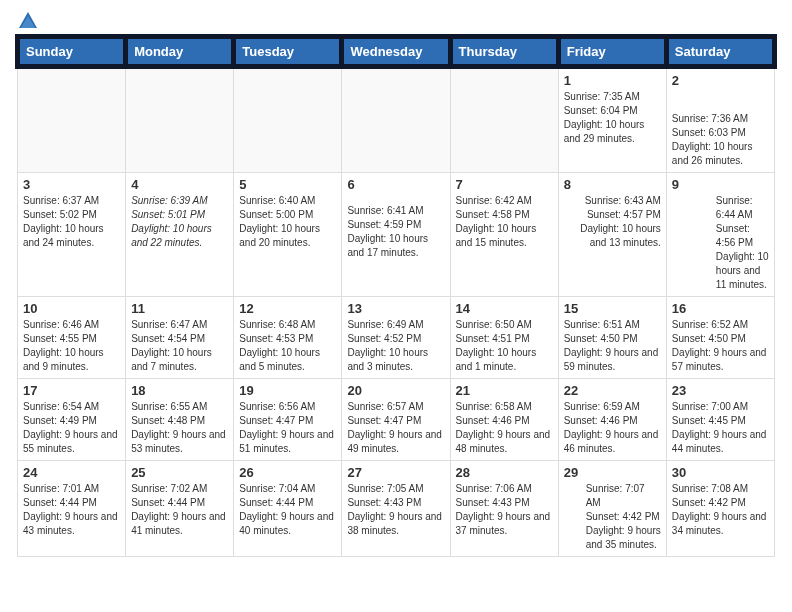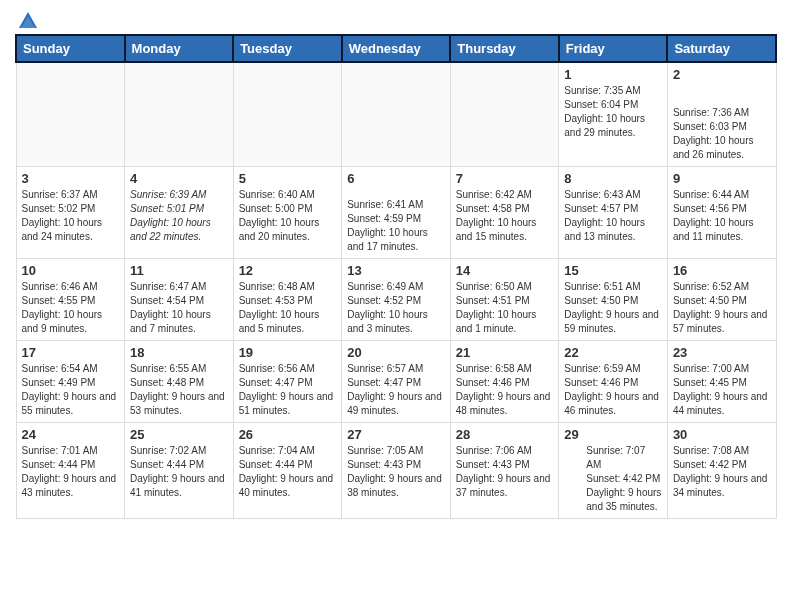--- a/index.html
+++ b/index.html
@@ -4,21 +4,21 @@
   <style>
     * { box-sizing: border-box; margin: 0; padding: 0; }
     body { font-family: Arial, sans-serif; background: #fff; width: 792px; min-height: 612px; }
     .container { width: 792px; padding: 10px 15px; }
     .header { display: flex; align-items: flex-start; justify-content: space-between; margin-bottom: 8px; }
     .logo { display: flex; flex-direction: column; align-items: flex-start; }
     .title-block { text-align: right; }
     .month-title { font-size: 32px; font-weight: normal; color: #333; }
     .location { font-size: 15px; color: #555; }
     table { width: 100%; border-collapse: collapse; table-layout: fixed; }
-    th { background: #2e6db4; color: #fff; text-align: left; padding: 5px 6px; font-size: 13px; font-weight: bold; border: 2px solid #0f172a; }
+    th { background: #2e6db4; color: #fff; text-align: left; padding: 5px 6px; font-size: 13px; font-weight: bold; border: 5px solid #0f172a; }
     td { border: 1px solid #ddd; vertical-align: top; padding: 4px 5px; font-size: 10.5px; color: #333; min-height: 80px; background: #fff; }
     td.empty { background: #f9f9f9; }
     .day-num { font-size: 13px; font-weight: bold; display: block; margin-bottom: 2px; }
     .day-info { font-size: 10px; line-height: 1.4; color: #333; }
   </style>
 </head>
 <body>
 
 <div class="container">
   <div class="header">
@@ -96,27 +96,27 @@
 Daylight: 10 hours and 17 minutes.</div>
           </td>
           <td>
             <span class="day-num">7</span>
             <div class="day-info" style="white-space: pre-line;">Sunrise: 6:42 AM
 Sunset: 4:58 PM
 Daylight: 10 hours and 15 minutes.</div>
           </td>
           <td>
             <span class="day-num">8</span>
-            <div class="day-info" style="white-space: pre-line;">Sunrise: 6:43 AM
+            <div class="day-info" style="white-space: pre-line; text-align: right;">Sunrise: 6:43 AM
 Sunset: 4:57 PM
 Daylight: 10 hours and 13 minutes.</div>
           </td>
           <td>
             <span class="day-num">9</span>
-            <div class="day-info" style="white-space: pre-line;">Sunrise: 6:44 AM
+            <div class="day-info" style="white-space: pre-line; margin-left: 44px;">Sunrise: 6:44 AM
 Sunset: 4:56 PM
 Daylight: 10 hours and 11 minutes.</div>
           </td>
         </tr>
         <tr>
           <td>
             <span class="day-num">10</span>
             <div class="day-info" style="white-space: pre-line;">Sunrise: 6:46 AM
 Sunset: 4:55 PM
 Daylight: 10 hours and 9 minutes.</div>

